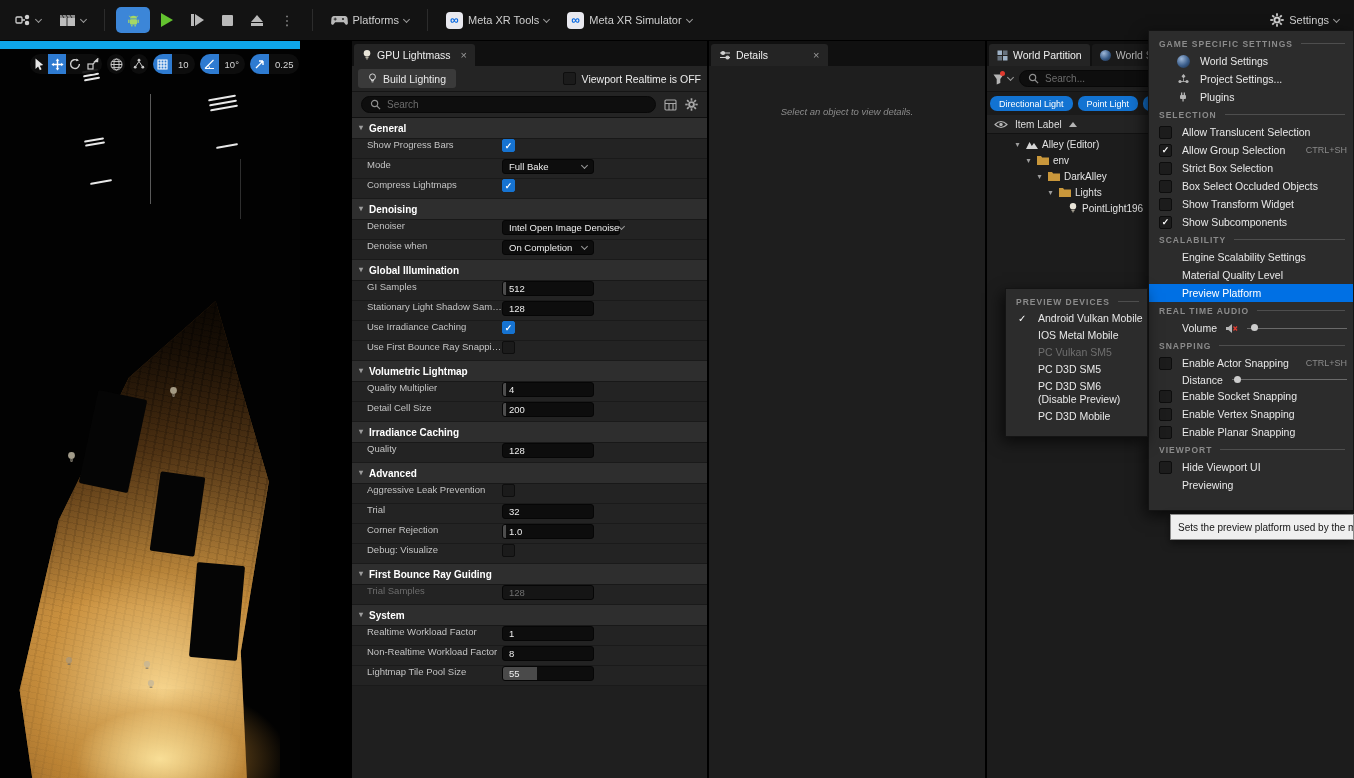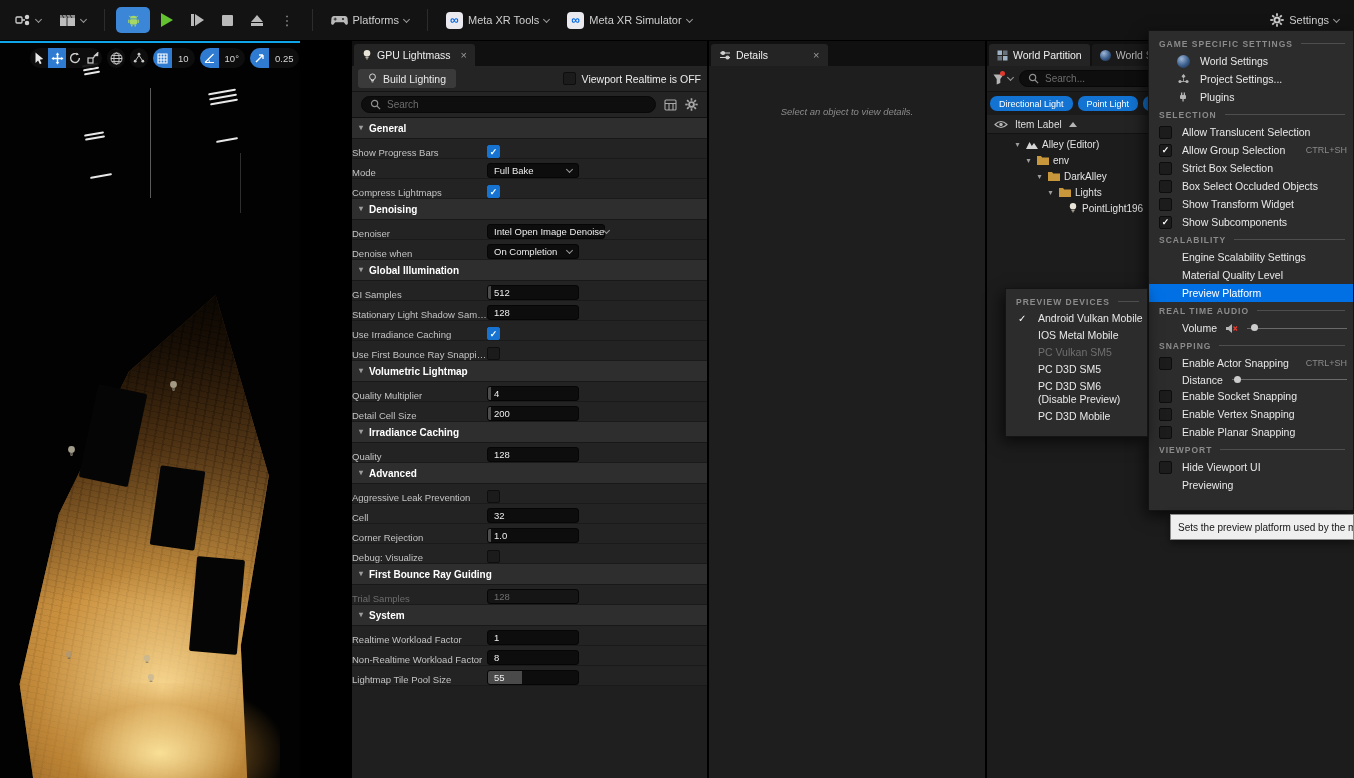--- a/index.html
+++ b/index.html
@@ -16,21 +16,21 @@
 .step-tri{width:0;height:0;border-left:9px solid #b9b9b9;border-top:6px solid transparent;border-bottom:6px solid transparent}
 .step-bar{width:2.5px;height:12px;background:#b9b9b9}
 .stop-sq{width:11px;height:11px;background:#b9b9b9;border-radius:1px}
 .eject{display:flex;flex-direction:column;align-items:center;gap:1.5px}
 .eject .t{width:0;height:0;border-bottom:7px solid #b9b9b9;border-left:6px solid transparent;border-right:6px solid transparent}
 .eject .b{width:12px;height:2.5px;background:#b9b9b9}
 .dots{color:#9f9f9f;font-size:13px;letter-spacing:0;line-height:1}
 .metabox{width:17px;height:17px;background:#e9e9ef;border-radius:4px;display:flex;align-items:center;justify-content:center;color:#0668e1;font-size:12px;font-weight:bold;flex:none}
 .tb-right{margin-left:auto;display:flex;align-items:flex-end}
 
-.viewport{position:absolute;left:0;top:41px;width:300px;bottom:0;background:#020202;border-top:2px solid #0ea5e9;overflow:hidden}
+.viewport{position:absolute;left:0;top:41px;width:300px;bottom:0;background:#020202;border-top:8px solid #0ea5e9;overflow:hidden}
 .vtool{position:absolute;top:5px;left:30px;display:flex;gap:5px;align-items:center;z-index:5}
 .vgroup{display:flex;background:rgba(14,14,14,.92);border-radius:10px;overflow:hidden}
 .vbtn{width:18px;height:20px;display:flex;align-items:center;justify-content:center;color:#c9c9c9}
 .vbtn.on{background:#2e7bd1;color:#fff}
 .vbtn.single{background:rgba(14,14,14,.92);border-radius:10px}
 .vpill{display:flex;background:rgba(14,14,14,.92);border-radius:10px;overflow:hidden;align-items:stretch;height:20px}
 .vpill .ic{width:19px;display:flex;align-items:center;justify-content:center}
 .vpill .ic.blue{background:#2e7bd1;color:#fff}
 .vval{color:#d6d6d6;font-size:9.5px;padding:0 6px;display:flex;align-items:center}
 
@@ -58,21 +58,21 @@
 .buildrow{height:26px;background:#242424;display:flex;align-items:center;padding:0 6px;border-bottom:1px solid #151515;overflow:hidden}
 .buildbtn{display:flex;align-items:center;gap:6px;background:#3a3a3a;border-radius:3px;height:19px;padding:0 10px;color:#e8e8e8;font-size:10.5px;flex:none}
 .rt{display:flex;align-items:center;gap:6px;margin-left:auto;white-space:nowrap;overflow:hidden;color:#ececec;font-size:10.5px;min-width:0}
 .warn{padding:7px 10px 8px;color:#cdcdcd;font-size:10px;line-height:1.35;background:#242424;border-bottom:1px solid #141414}
 .searchrow{height:26px;display:flex;align-items:center;padding:0 9px;gap:8px;background:#242424;border-bottom:1px solid #101010}
 .spill{flex:1;height:17px;background:#0e0e0e;border:1px solid #080808;border-radius:9px;display:flex;align-items:center;padding:0 8px;gap:6px;min-width:0}
 .spill input{background:transparent;border:0;outline:0;color:#ddd;font-size:10px;width:100%}
 .spill input::placeholder{color:#6d6d6d}
 .sec{height:21px;background:#2e2e2e;display:flex;align-items:center;gap:6px;padding:0 7px;color:#fff;font-size:10px;font-weight:bold;border-bottom:1px solid #181818}
 .tri{color:#9d9d9d;font-size:8px;line-height:1}
-.grow{height:20px;background:#232323;display:flex;align-items:flex-end;border-bottom:1px solid #1a1a1a}
+.grow{height:20px;background:#232323;display:flex;align-items:flex-start;padding-left:15px;border-bottom:1px solid #1a1a1a}
 .grow .lbl{width:135px;color:#c3c3c3;font-size:9.5px;white-space:nowrap;overflow:hidden;text-overflow:ellipsis;flex:none}
 .cb{width:13px;height:13px;border-radius:2px;background:#1b1b1b;border:1px solid #0e0e0e;flex:none}
 .cb.on{background:#1673d1;border-color:#1673d1;display:flex;align-items:center;justify-content:center;color:#fff;font-size:9px;font-weight:bold}
 .inp{width:92px;height:15px;background:#0d0d0d;border:1px solid #060606;border-radius:3px;color:#ededed;font-size:9.5px;display:flex;align-items:center;padding:0 6px;position:relative;overflow:hidden}
 .inp.spin::before{content:"";position:absolute;left:0;top:0;bottom:0;width:2.5px;background:#4d4d4d}
 .inp.fill{background:linear-gradient(to right,#4a4a4a 0 38%,#0d0d0d 38%)}
 .grow.dis .lbl{color:#6c6c6c}
 .inp.dis{color:#707070;background:#151515}
 .dd{width:92px;height:15px;background:#0d0d0d;border:1px solid #060606;border-radius:3px;color:#ededed;font-size:9.5px;display:flex;align-items:center;justify-content:space-between;padding:0 6px;white-space:nowrap}
 .dd.wide{width:118px}
@@ -518,21 +518,21 @@
 
     <div class="sec">
         <span class="tri">▾</span>
         <span>Advanced</span>
       </div>
     <div class="grow">
         <span class="lbl">Aggressive Leak Prevention</span>
         <span class="cb"></span>
       </div>
     <div class="grow">
-        <span class="lbl">Cell</span>
+        <span class="lbl">Trial</span>
         <div class="inp">32</div>
       </div>
     <div class="grow">
         <span class="lbl">Corner Rejection</span>
         <div class="inp spin">1.0</div>
       </div>
     <div class="grow">
         <span class="lbl">Debug: Visualize</span>
         <span class="cb"></span>
       </div>

